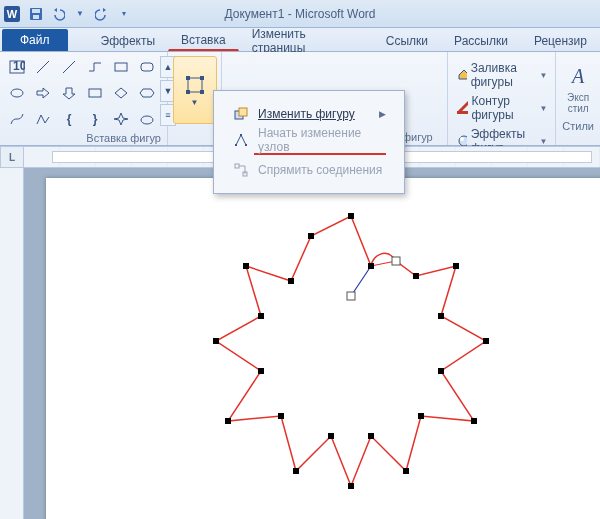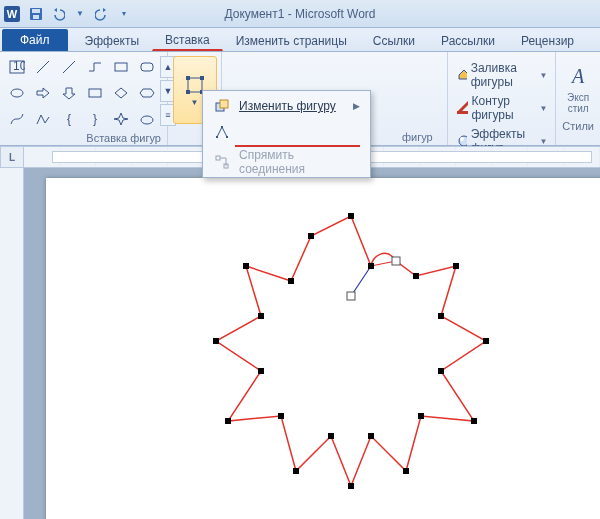--- a/index.html
+++ b/index.html
@@ -5,38 +5,38 @@
   * { box-sizing: border-box; margin: 0; padding: 0; font-family: "Segoe UI", Tahoma, sans-serif; font-size: 12px; }
   body { background: #fff; width: 600px; height: 519px; overflow: hidden; position: relative; }
 
   .titlebar { height: 28px; background: linear-gradient(to bottom, #dfe9f5, #cfe0f2); display: flex; align-items: center; padding: 0 4px; border-bottom: 1px solid #a0b5d3; }
   .sys-icon { width: 16px; height: 16px; background: #2b579a; color:#fff; display:flex; align-items:center; justify-content:center; font-weight:bold; border-radius:2px; font-size:11px;}
   .qat { display: flex; gap: 2px; margin-left: 6px; align-items: center; }
   .qat-btn { width: 20px; height: 18px; display: flex; align-items: center; justify-content: center; border:1px solid transparent; border-radius:2px; cursor:pointer; }
   .title-text { position:absolute; left:50%; transform:translateX(-50%); color:#4a6184; font-size:12px; }
 
   .tabs { height: 24px; background: linear-gradient(to bottom, #e8f0fa, #dce7f5); display: flex; align-items: flex-end; border-bottom: 1px solid #a0b5d3; padding-left: 2px; }
-  .file-tab { background:#1e59a6; color:#fff; height:22px; padding:0 18px; display:flex; align-items:center; border-radius:2px 2px 0 0; font-size:12px; cursor:pointer; margin-right:4px;}
+  .file-tab { background:#1e59a6; color:#fff; height:22px; padding:0 18px; display:flex; align-items:center; border-radius:2px 2px 0 0; font-size:12px; cursor:pointer; margin-right:20px;}
   .tab { height: 22px; padding: 0 12px; display:flex; align-items:center; color:#3b5173; cursor:pointer; border:1px solid transparent; border-bottom:none;}
   .tab.underlined { border-bottom: 2px solid #d4342e; }
 
   .ribbon { height: 94px; background: linear-gradient(to bottom, #f3f7fc, #e7eef8); border-bottom:1px solid #a0b5d3; display:flex; position:relative; }
   .group { border-right:1px solid #c6d4e8; padding:4px 6px 2px 6px; display:flex; flex-direction:column; justify-content:space-between; }
   .group-label { text-align:right; color:#5c7091; font-size:11px; padding-top:2px;}
-  .shapes-gallery { display:grid; grid-template-columns: repeat(6, 22px); grid-auto-rows:22px; gap:4px; }
+  .shapes-gallery { display:grid; grid-template-columns: repeat(6, 22px); grid-auto-rows:22px; gap:4px;font-weight:bold; }
   .shape-cell { border:1px solid transparent; display:flex; align-items:center; justify-content:center; color:#385487; cursor:pointer; border-radius:2px;}
   .scroll-col { display:flex; flex-direction:column; margin-left:2px; }
   .scroll-btn { width:16px; height:22px; border:1px solid #b9c9e0; background:#eef4fb; display:flex; align-items:center; justify-content:center; color:#385487; font-size:9px; cursor:pointer;}
   .scroll-btn + .scroll-btn { margin-top:2px; }
 
   .big-btn { width:44px; height:68px; border:1px solid #f1c062; background:linear-gradient(to bottom,#fff3d6,#fde2a1); border-radius:3px; display:flex; flex-direction:column; align-items:center; justify-content:center; cursor:pointer; gap:2px;}
   .big-btn-icon { font-size:18px; color:#385487; }
   .big-btn-caret { font-size:8px; color:#385487; }
 
-  .menu { position:absolute; top:38px; left:202px; width:169px; background:#f3f6fb; border:1px solid #9fb3cf; box-shadow: 2px 3px 6px rgba(0,0,0,.25); z-index:50; padding:2px;}
+  .menu { position:absolute; top:38px; left:213px; width:192px; background:#f3f6fb; border:1px solid #9fb3cf; box-shadow: 2px 3px 6px rgba(0,0,0,.25); z-index:50; padding:10px;}
   .menu-item { height:26px; display:flex; align-items:center; gap:8px; padding:0 8px; cursor:pointer; color:#2b3c55; border-radius:2px;}
   .menu-item.disabled { color:#9aa4b5; cursor:default;}
   .menu-icon { width:18px; height:18px; display:flex; align-items:center; justify-content:center; color:#385487; flex-shrink:0;}
   .menu-item .arrow { margin-left:auto; color:#5c7091; font-size:9px;}
   .menu-underline { height:2px; background:#d4342e; margin:0 8px 2px 30px;}
 
   .style-group { display:flex; flex-direction:column; gap:3px; padding-top:4px;justify-content:flex-end; }
   .style-row { display:flex; align-items:center; gap:4px; color:#3b5173; cursor:pointer; padding:1px 2px; border-radius:2px;}
   .style-row .caret { font-size:8px; color:#5c7091; margin-left:2px;}
 
@@ -225,20 +225,21 @@
       </div>
       <div class="menu-item disabled">
         <span class="menu-icon">
           <svg width="16" height="16" viewBox="0 0 16 16">
               <path d="M3 13L8 3l5 10" fill="none" stroke="#385487"></path>
               <rect x="2" y="12" width="2" height="2" fill="#385487"></rect>
               <rect x="7" y="2" width="2" height="2" fill="#385487"></rect>
               <rect x="12" y="12" width="2" height="2" fill="#385487"></rect>
             </svg>
         </span>
+        <span>Начать изменение узлов</span>
       </div>
       <div class="menu-underline"></div>
       <div class="menu-item disabled">
         <span class="menu-icon">
           <svg width="16" height="16" viewBox="0 0 16 16">
               <rect x="2" y="2" width="4" height="4" fill="none" stroke="#9aa4b5"></rect>
               <rect x="10" y="10" width="4" height="4" fill="none" stroke="#9aa4b5"></rect>
               <path d="M6 4h6v8" fill="none" stroke="#9aa4b5"></path>
             </svg>
         </span>

